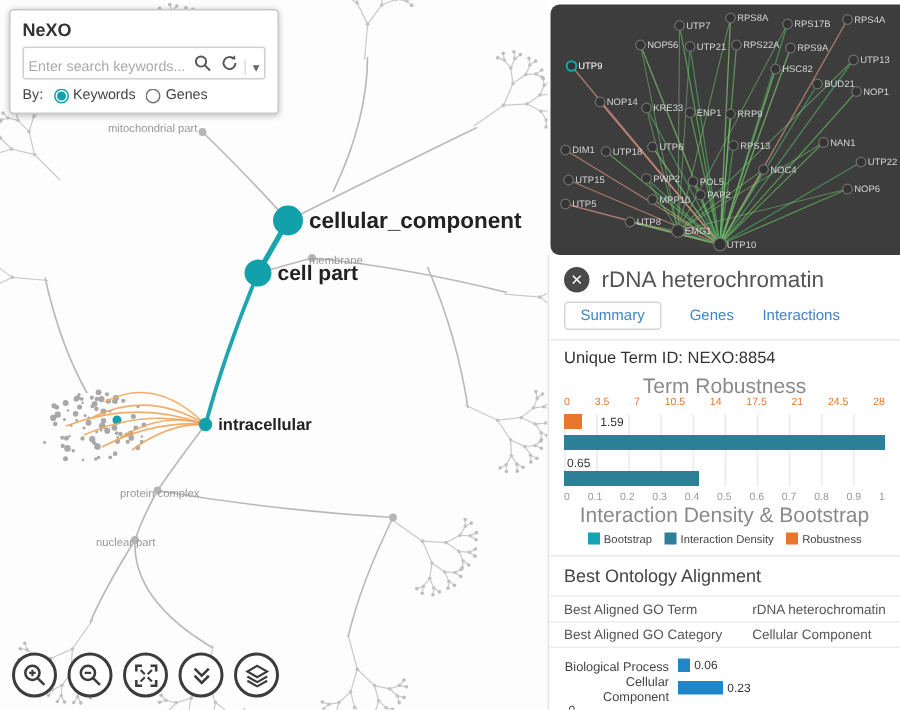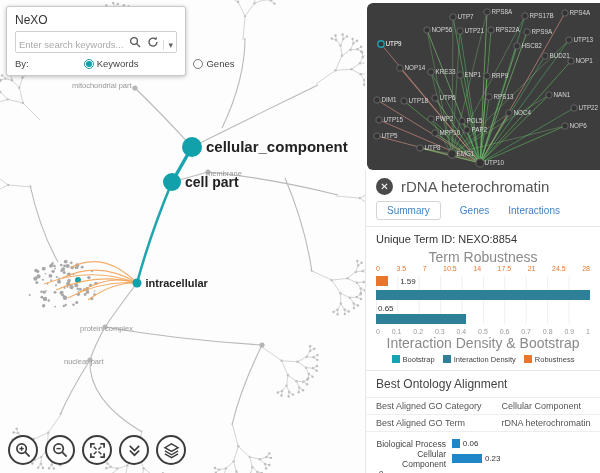--- a/index.html
+++ b/index.html
@@ -6,33 +6,33 @@
   html,body { width:600px; height:473px; overflow:hidden; background:#fff;
               font-family:"Liberation Sans", sans-serif; }
 
   
   .tree-panel { position:absolute; left:0; top:0; width:365px; height:473px; background:#fdfdfd; }
   #tree-svg { position:absolute; left:0; top:0; }
 
   .search-card { position:absolute; left:6px; top:6px; width:180px; background:#fff;
                  border:1px solid #c9c9c9; border-radius:3px; padding:6px 8px;
                  box-shadow:0 1px 4px rgba(0,0,0,.25); z-index:5; }
-  .search-title { font-size:12px; font-weight:normal; color:#333; margin-bottom:4px; }
+  .search-title { font-size:12px; font-weight:bold; color:#333; margin-bottom:4px; }
   .search-row { display:flex; align-items:flex-end; border:1px solid #d0d0d0; border-radius:2px;
                 padding:2px 3px; gap:2px; background:#fff; }
   .search-input { border:none; outline:none; flex:1; min-width:0; font-size:9.5px; color:#333;
                   font-family:"Liberation Sans", sans-serif; }
   .search-input::placeholder { color:#aaa; }
   .icon-btn { width:16px; height:16px; display:flex; align-items:center; justify-content:center;
               cursor:pointer; background:none; border:none; color:#555; }
   .caret-btn { border-left:1px solid #ddd; padding-left:4px; font-size:9px; color:#666;
                background:none; border-top:none; border-right:none; border-bottom:none; cursor:pointer; }
   .search-by { display:flex; align-items:center; gap:7px; margin-top:5px; font-size:9.5px; color:#444; }
   .search-by input { width:10px; height:10px; accent-color:#12a0aa; }
-  .radio-opt { display:flex; align-items:center; gap:3px; cursor:pointer;margin-left:48px; }
+  .radio-opt { display:flex; align-items:center; gap:3px; cursor:pointer; }
 
   .tree-controls { position:absolute; left:8px; bottom:8px; display:flex; gap:7px; z-index:5; }
   .ctrl-btn { width:30px; height:30px; border-radius:50%; border:2px solid #3c3c3c; background:#fff;
               display:flex; align-items:center; justify-content:center; cursor:pointer; padding:0; }
 
   
   .network-panel { position:absolute; left:367px; top:3px; width:233px; height:167px;
                    background:#3d3d3d; border-radius:6px 0 0 6px; overflow:hidden; }
 
   
@@ -1134,26 +1134,26 @@
     <span><span class="chip" style="background: rgb(22, 164, 178);"></span><span>Bootstrap</span></span>
     <span><span class="chip" style="background: rgb(46, 127, 152);"></span><span>Interaction Density</span></span>
     <span><span class="chip" style="background: rgb(232, 118, 44);"></span><span>Robustness</span></span>
   </div>
   <hr class="div">
 
   <div class="go-heading">Best Ontology Alignment</div>
   <table class="go">
     <tbody>
         <tr>
+      <td>Best Aligned GO Term</td>
+      <td>rDNA heterochromatin</td>
+    </tr>
+    <tr>
       <td>Best Aligned GO Category</td>
       <td>Cellular Component</td>
-    </tr>
-    <tr>
-      <td>Best Aligned GO Term</td>
-      <td>rDNA heterochromatin</td>
     </tr>
   </tbody>
     </table>
 
   <div class="align-chart" id="align-chart">
       <div class="align-row">
         <div class="align-label">Biological Process</div>
         <div class="align-bar" style="width: 7.8px; background: rgb(32, 134, 200);"></div>
         <span class="align-val">0.06</span>
       </div>

